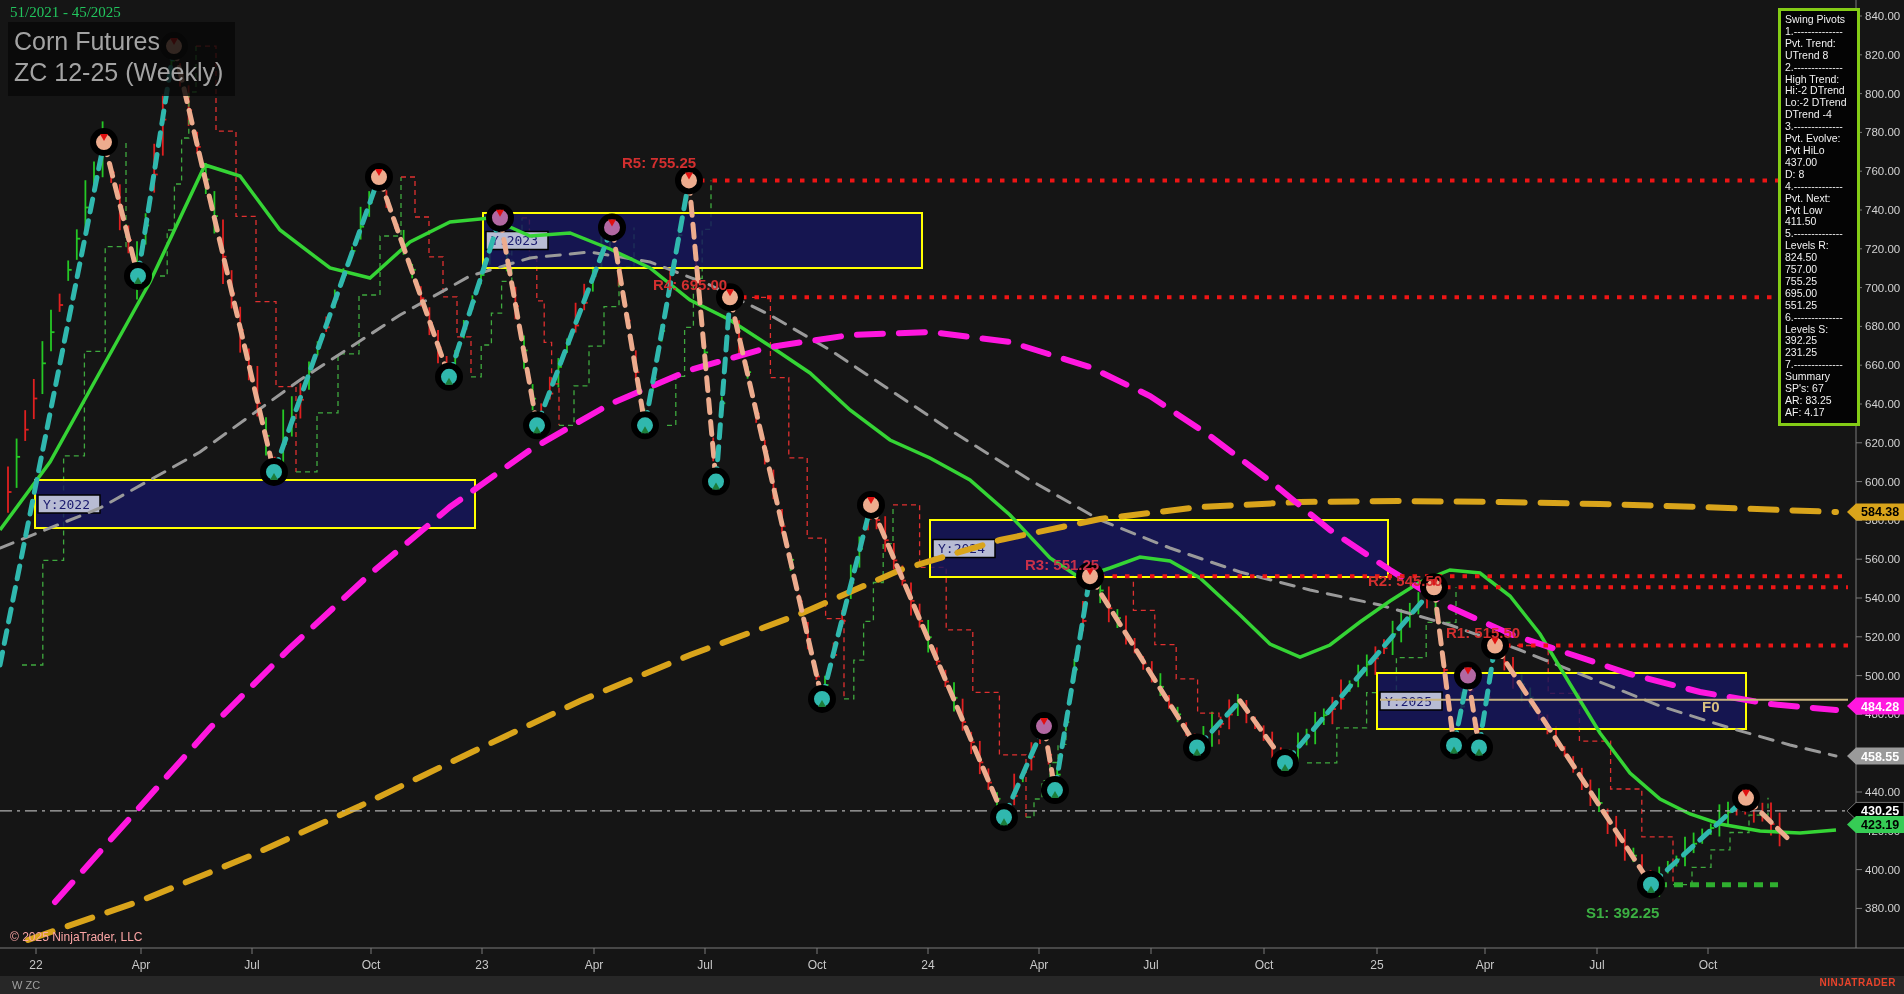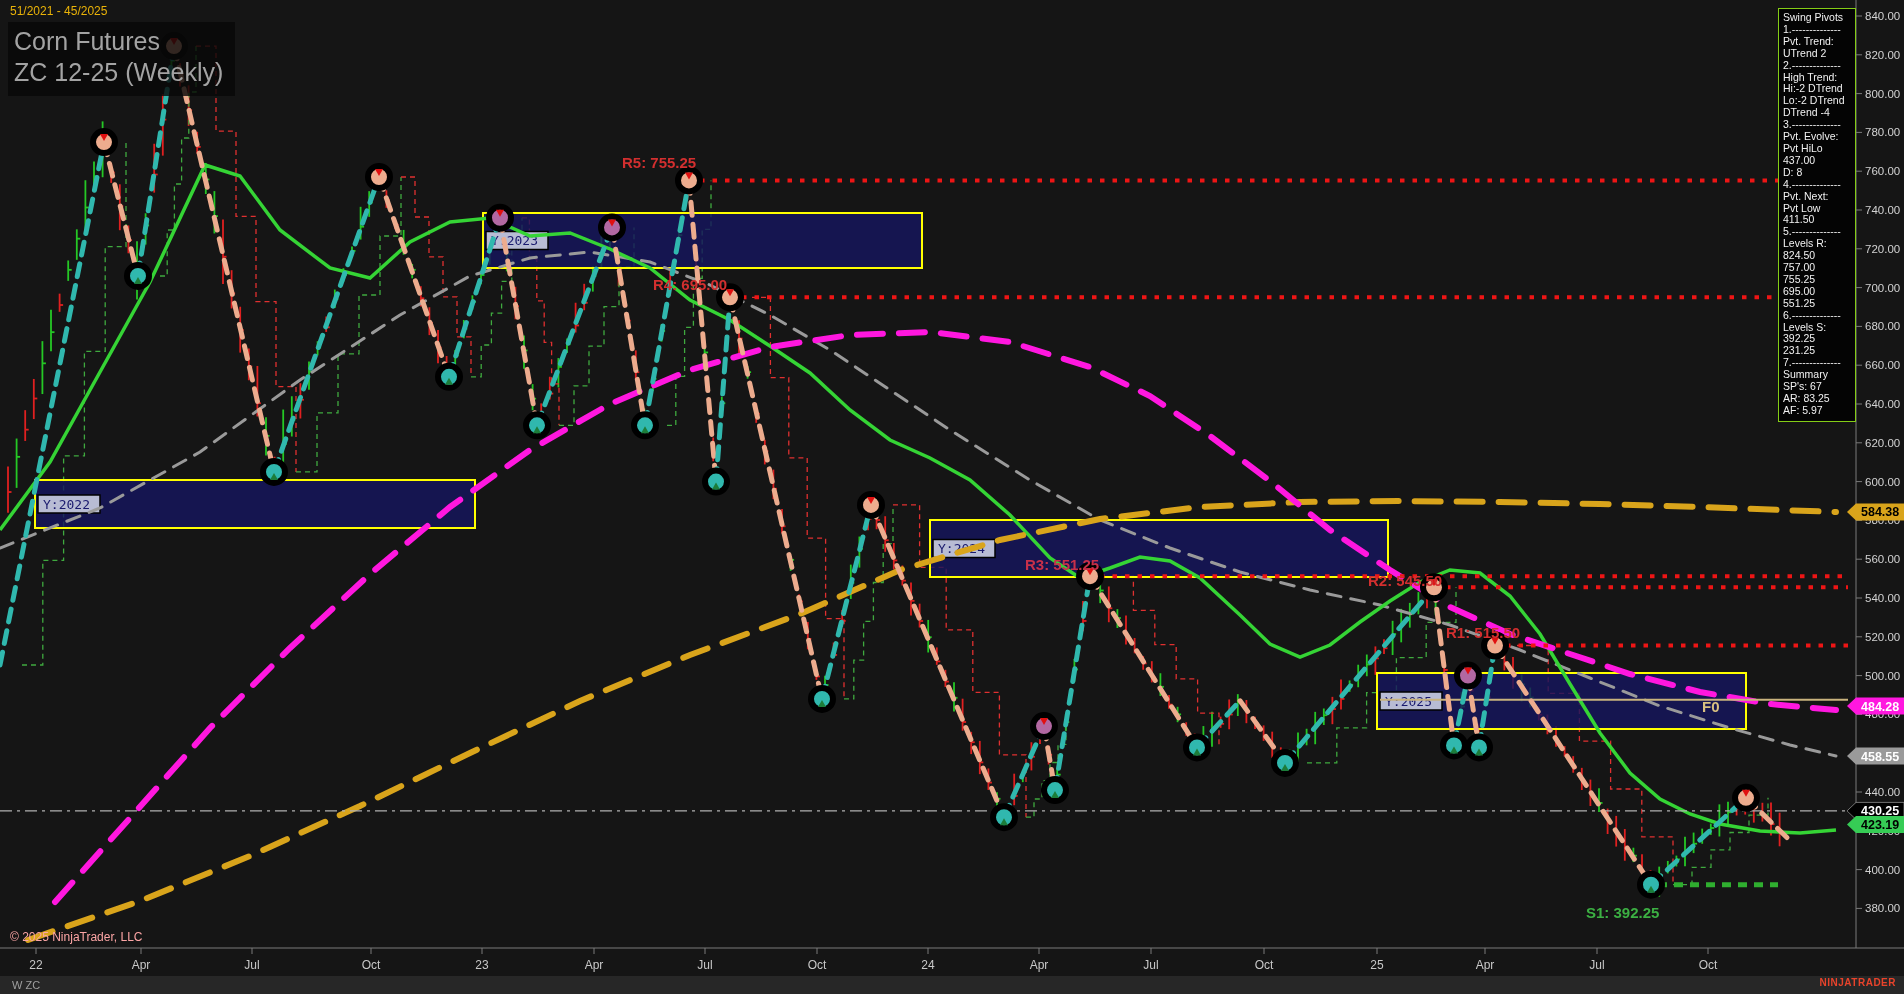--- a/index.html
+++ b/index.html
@@ -1,23 +1,23 @@
 <!DOCTYPE html>
 <html><head>
 <meta charset="utf-8">
 <style>
   html,body{margin:0;padding:0;background:#101010;}
   #app{position:relative;width:1904px;height:994px;background:#151515;overflow:hidden;
        font-family:"Liberation Sans",sans-serif;}
   #chart-svg{position:absolute;left:0;top:0;}
   .overlay{position:absolute;}
-  #date-range{left:10px;top:4px;font-size:12px;color:#eab308;}
+  #date-range{left:10px;top:4px;font-size:15px;color:#22c55e;font-family:Liberation Serif, serif;}
   #title-block{left:8px;top:22px;background:rgba(8,8,8,0.82);padding:4px 12px 8px 6px;color:#a3a3a3;}
   #title-block .tl{font-size:25px;line-height:31px;white-space:nowrap;}
-  #info-panel{left:1778px;top:8px;width:70px;background:#040404;border:1px solid #84cc16;
+  #info-panel{left:1778px;top:8px;width:70px;background:#040404;border:3px solid #84cc16;
               color:#f2f2f2;font-size:10.5px;line-height:11.9px;padding:3px 2px 4px 4px;white-space:nowrap;overflow:hidden;}
   #copyright{left:10px;top:930px;font-size:12px;color:#fca5a5;}
   #status-bar{left:0;top:976px;width:1904px;height:18px;background:#272727;}
   #instrument-badge{position:absolute;left:12px;top:3px;font-size:11px;color:#9f9f9f;}
   #brand{position:absolute;right:8px;top:1px;font-size:10px;font-weight:bold;letter-spacing:0.5px;color:#e8432b;}
 </style>
 </head>
 <body>
 
 <div id="app">
@@ -690,21 +690,21 @@
 
   <div class="overlay" id="title-block">
     <div class="tl">Corn Futures</div>
     <div class="tl">ZC 12-25 (Weekly)</div>
   </div>
 
   <div class="overlay" id="info-panel">
       <div>Swing Pivots</div>
       <div>1.--------------</div>
       <div>Pvt. Trend:</div>
-      <div>UTrend 2</div>
+      <div>UTrend 8</div>
       <div>2.--------------</div>
       <div>High Trend:</div>
       <div>Hi:-2 DTrend</div>
       <div>Lo:-2 DTrend</div>
       <div>DTrend -4</div>
       <div>3.--------------</div>
       <div>Pvt. Evolve:</div>
       <div>Pvt HiLo</div>
       <div>437.00</div>
       <div>D: 8</div>
@@ -720,21 +720,21 @@
       <div>695.00</div>
       <div>551.25</div>
       <div>6.--------------</div>
       <div>Levels S:</div>
       <div>392.25</div>
       <div>231.25</div>
       <div>7.--------------</div>
       <div>Summary</div>
       <div>SP's: 67</div>
       <div>AR: 83.25</div>
-      <div>AF: 5.97</div>
+      <div>AF: 4.17</div>
     </div>
 
   <div class="overlay" id="copyright">© 2025 NinjaTrader, LLC</div>
 
   <div class="overlay" id="status-bar">
     <span id="instrument-badge">W ZC</span>
     <span id="brand">NINJATRADER</span>
   </div>
 </div>
 

